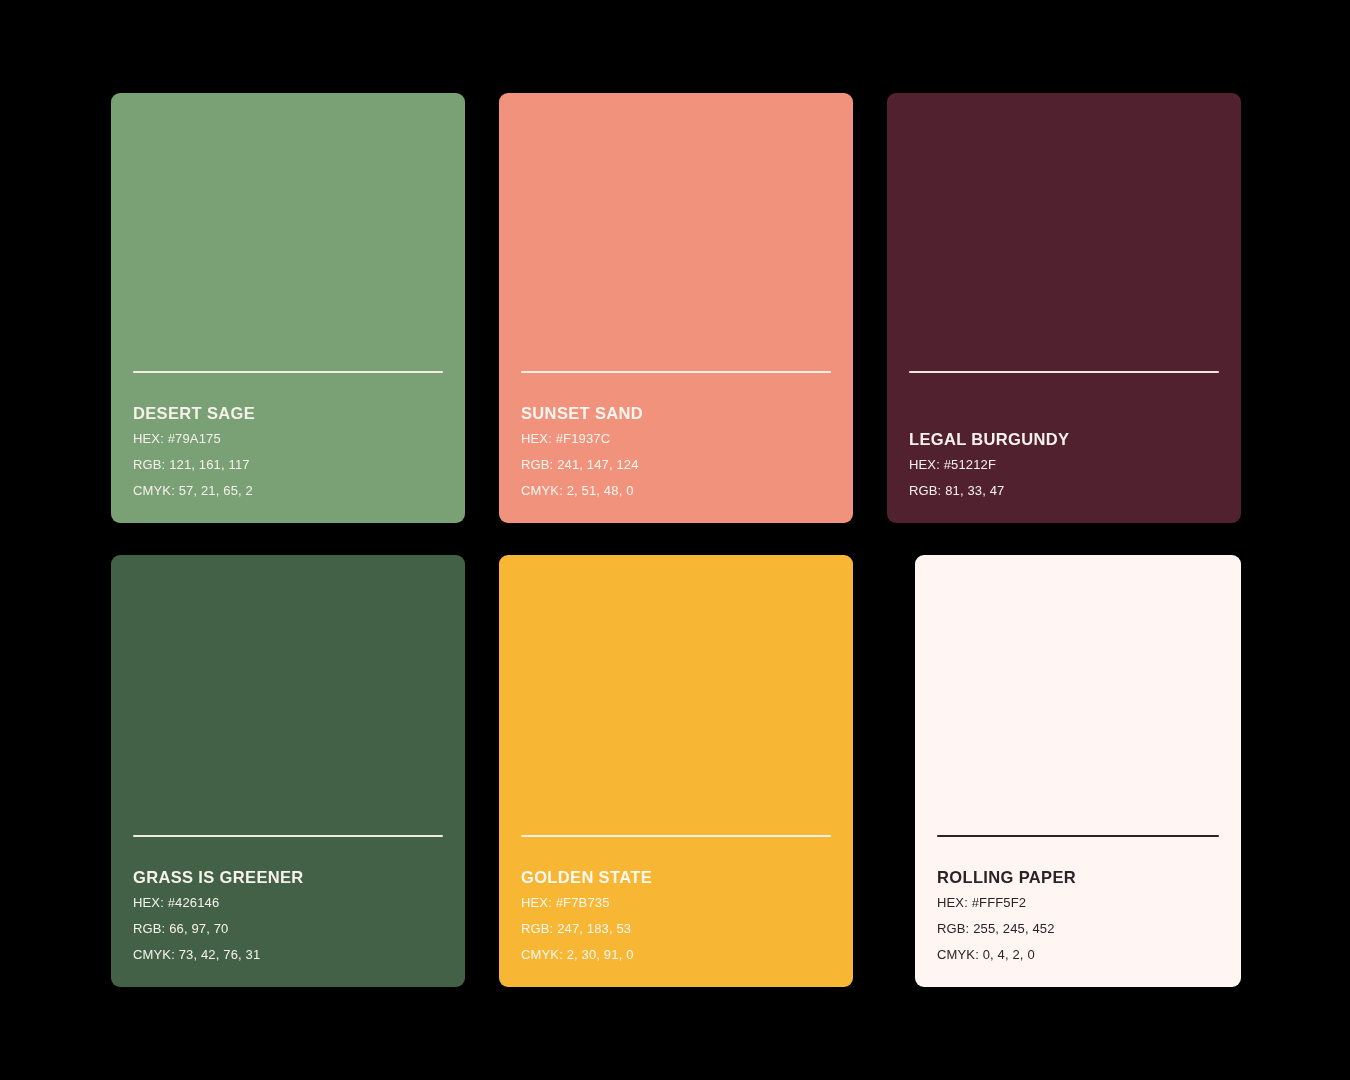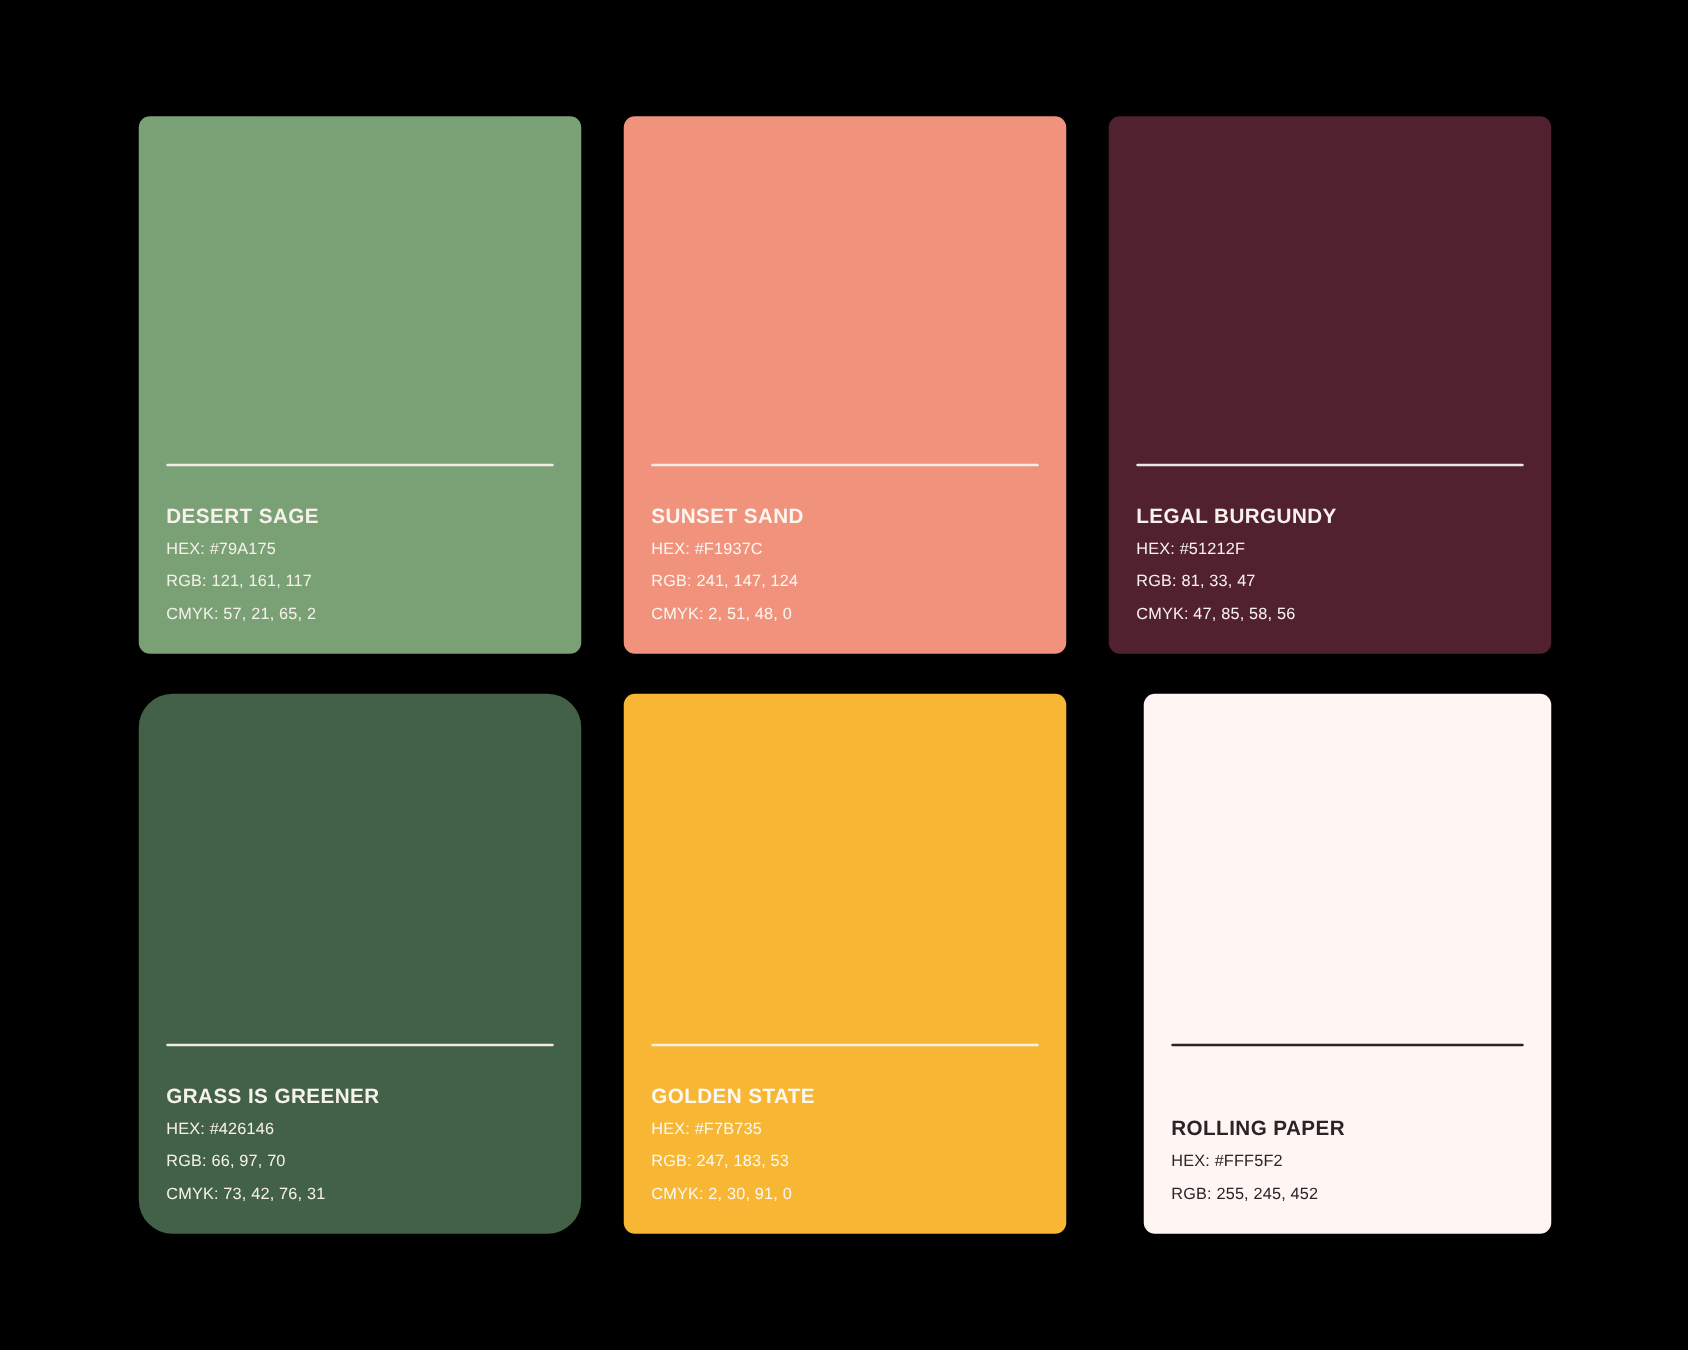--- a/index.html
+++ b/index.html
@@ -92,24 +92,23 @@
         <div class="card-line">RGB: 241, 147, 124</div>
         <div class="card-line">CMYK: 2, 51, 48, 0</div>
       </div>
     </div>
     <div class="swatch-card" style="background: rgb(81, 33, 47);">
       <div class="card-divider" style="background: rgb(239, 232, 225);"></div>
       <div class="card-info" style="color: rgb(248, 242, 236);">
         <div class="card-title">LEGAL BURGUNDY</div>
         <div class="card-line">HEX: #51212F</div>
         <div class="card-line">RGB: 81, 33, 47</div>
-        <div class="card-line">CMYK: 47, 85, 58, 56</div>
       </div>
     </div>
-    <div class="swatch-card" style="background: rgb(66, 97, 70); border-radius: 27px;">
+    <div class="swatch-card" style="background: rgb(66, 97, 70);">
       <div class="card-divider" style="background: rgb(240, 234, 226);"></div>
       <div class="card-info" style="color: rgb(247, 242, 236);">
         <div class="card-title">GRASS IS GREENER</div>
         <div class="card-line">HEX: #426146</div>
         <div class="card-line">RGB: 66, 97, 70</div>
         <div class="card-line">CMYK: 73, 42, 76, 31</div>
       </div>
     </div>
     <div class="swatch-card" style="background: rgb(247, 183, 53); padding-left: 27px;">
       <div class="card-divider" style="background: rgb(246, 239, 230);"></div>
@@ -119,15 +118,16 @@
         <div class="card-line">RGB: 247, 183, 53</div>
         <div class="card-line">CMYK: 2, 30, 91, 0</div>
       </div>
     </div>
     <div class="swatch-card" style="background: rgb(255, 245, 242); margin-left: 28px;">
       <div class="card-divider" style="background: rgb(43, 35, 38);"></div>
       <div class="card-info" style="color: rgb(43, 35, 38);">
         <div class="card-title">ROLLING PAPER</div>
         <div class="card-line">HEX: #FFF5F2</div>
         <div class="card-line">RGB: 255, 245, 452</div>
+        <div class="card-line">CMYK: 0, 4, 2, 0</div>
       </div>
     </div>
   </div>
 
 </body></html>

